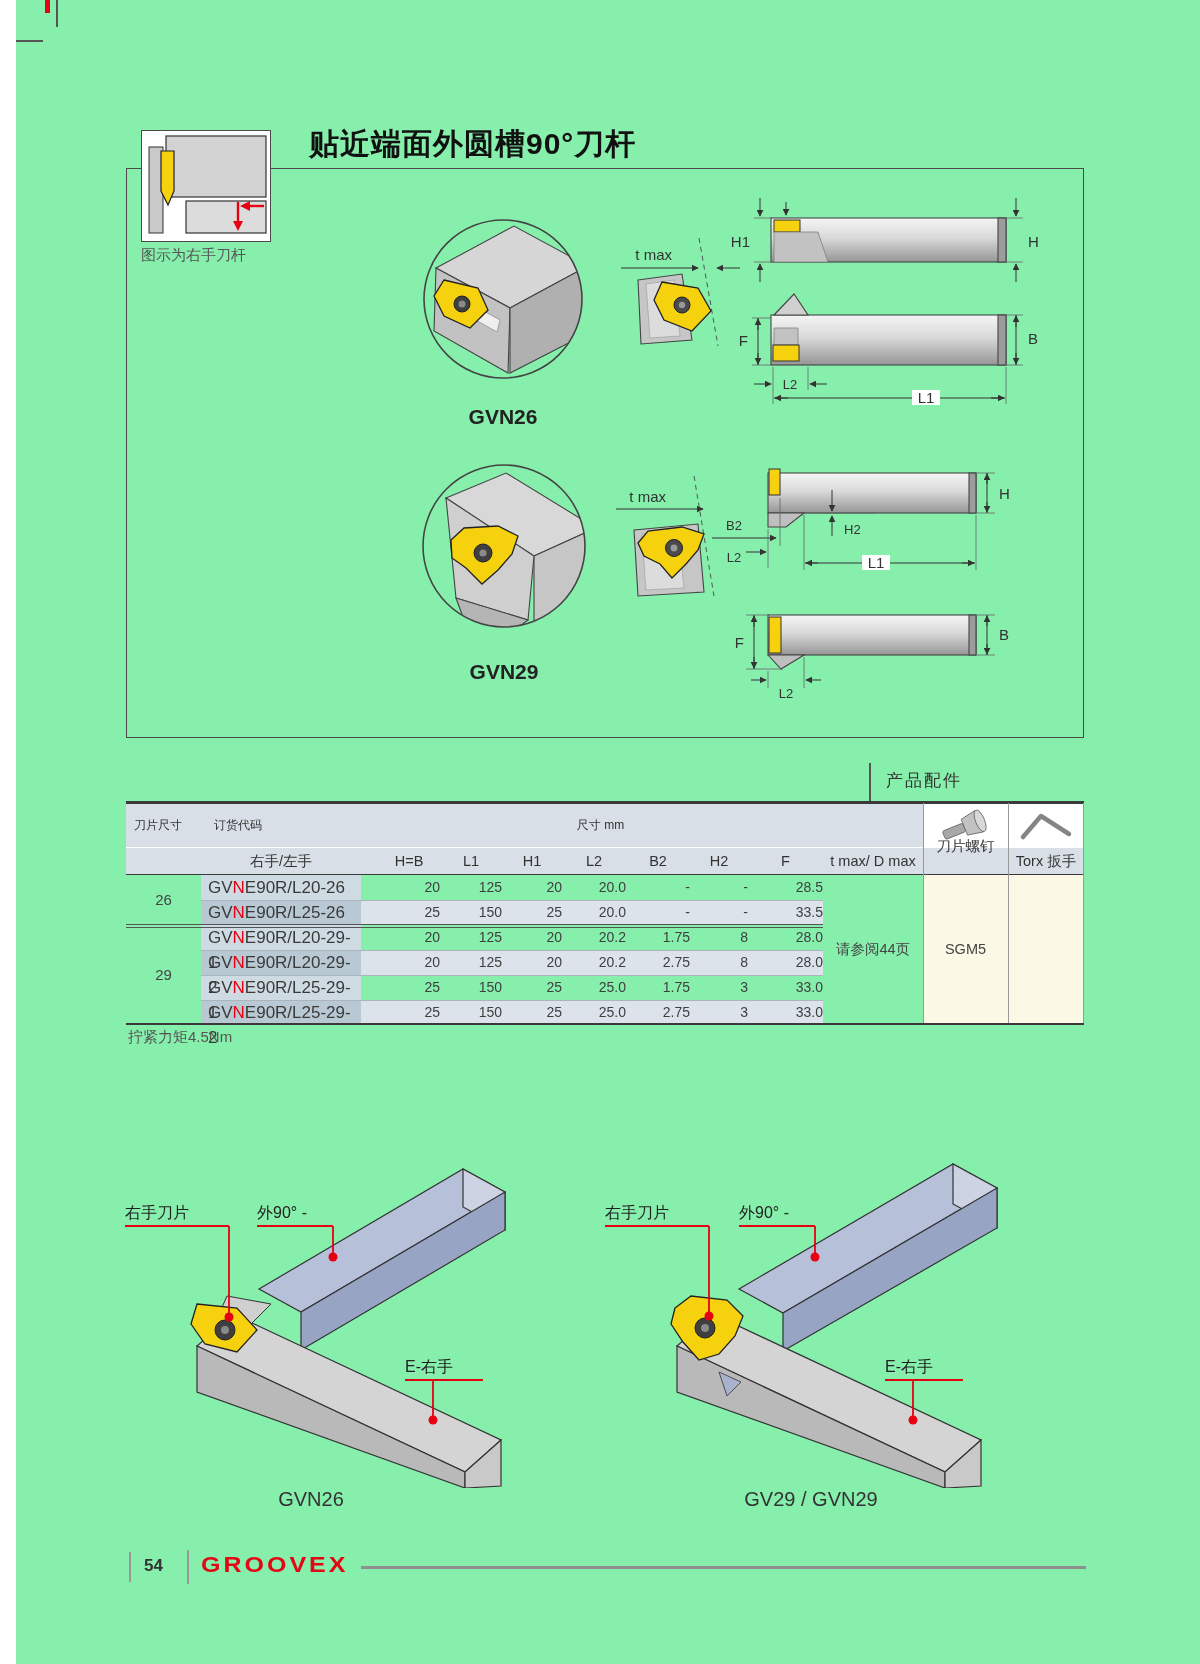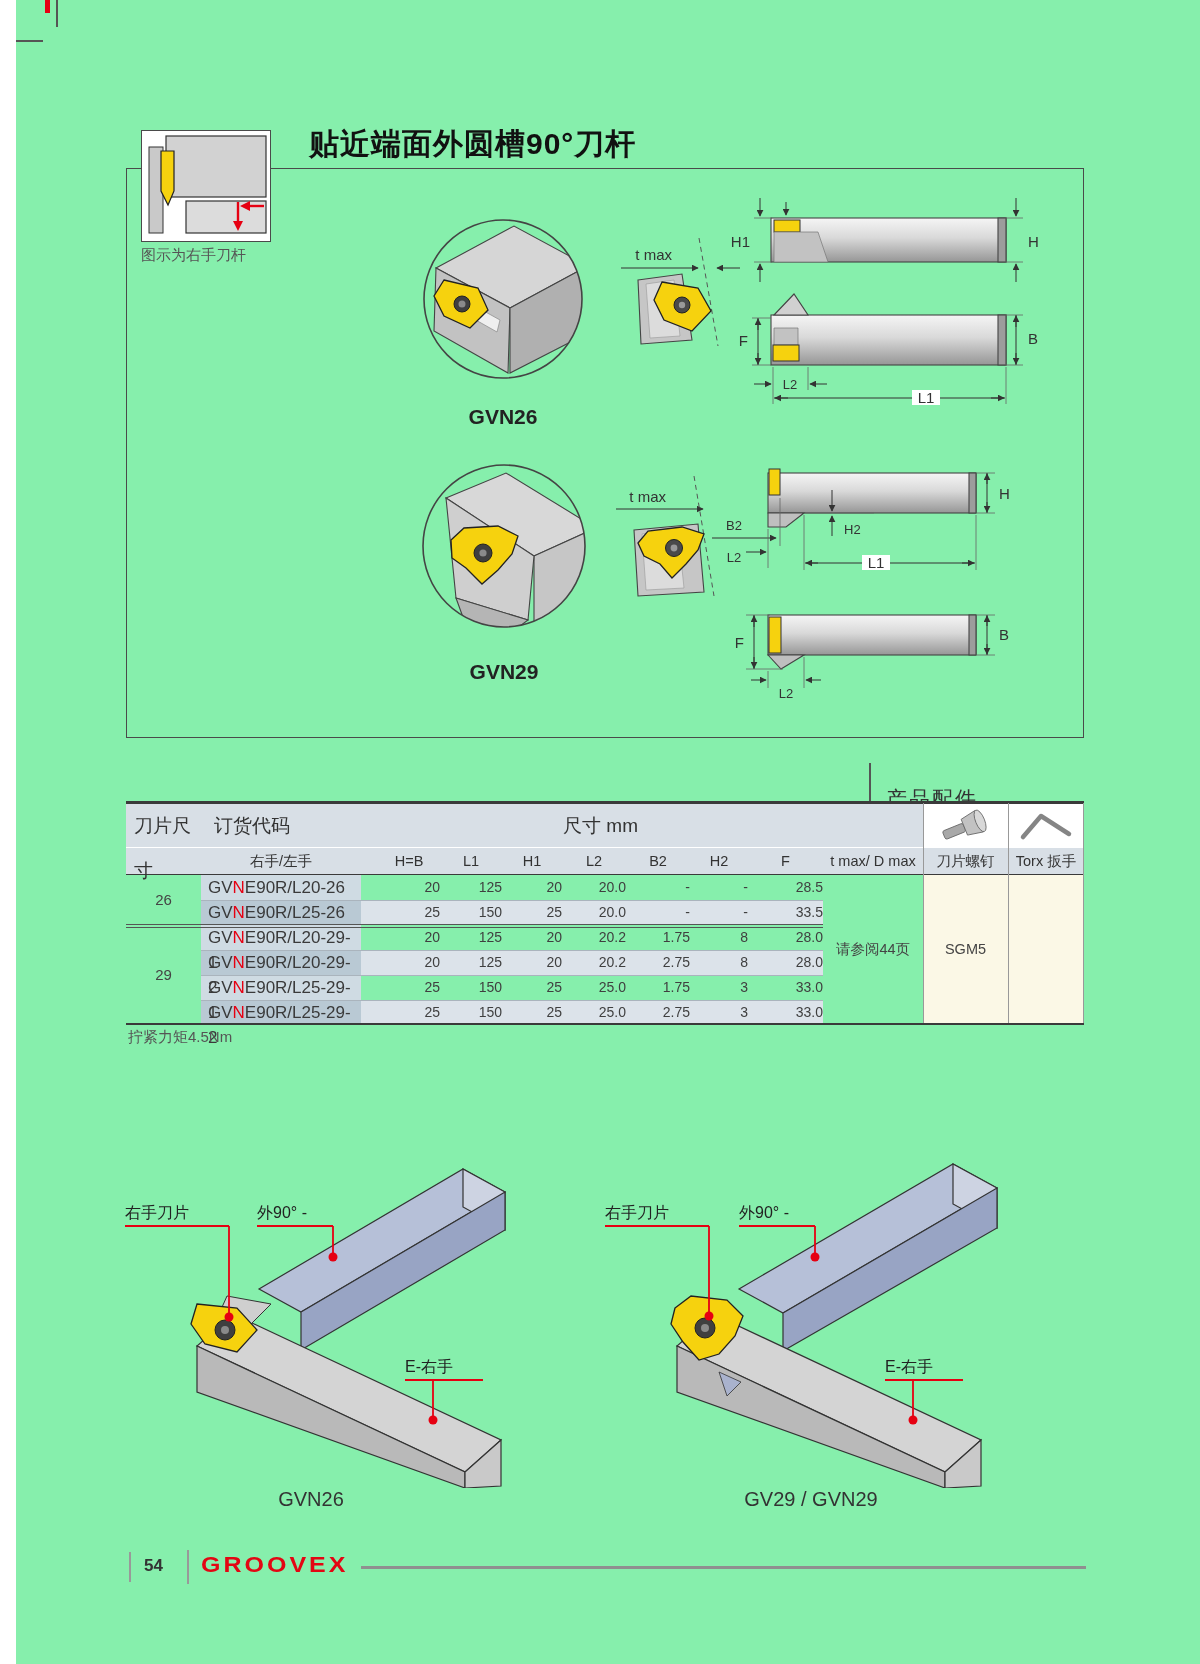--- a/index.html
+++ b/index.html
@@ -3,21 +3,21 @@
 <meta charset="utf-8">
 <style>
   html,body{margin:0;padding:0;background:#fff;}
   body{font-family:"Liberation Sans",sans-serif;}
   #page{position:relative;width:1200px;height:1664px;background:#86efac;overflow:hidden;margin-left:16px;}
   .abs{position:absolute;}
   .hdrbg{background:#d8dfe6;}
   .cellt{position:absolute;height:25px;line-height:25px;font-size:14px;color:#3f3f3f;text-align:right;}
   .codecell{position:absolute;height:25px;line-height:25px;font-size:17px;color:#3a3a3a;text-align:left;}
   .h2lbl{position:absolute;font-size:14.5px;font-weight:normal;color:#333;text-align:center;line-height:27px;height:27px;}
-  .h1lbl{position:absolute;font-size:19px;color:#333;line-height:45px;height:45px;}
+  .h1lbl{position:absolute;font-size:12px;color:#333;line-height:45px;height:45px;}
   .redN{color:#e60012;}
   .dimline{stroke:#333;stroke-width:1;}
   .extline{stroke:#666;stroke-width:0.8;}
   .dimt{font-size:15px;fill:#333;}
   .dimts{font-size:13px;fill:#333;}
   .redlead{stroke:#e60012;stroke-width:1.8;fill:none;}
   .cjk16{font-size:16px;fill:#222;}
   .outline{stroke:#444;stroke-width:1.1;}
 </style>
 </head>
@@ -212,21 +212,21 @@
       <line class="extline" x1="678" y1="489" x2="678" y2="520"></line>
       <line class="dimline" x1="625" y1="512" x2="640" y2="512" marker-end="url(#ar)"></line>
       <line class="dimline" x1="695" y1="512" x2="680" y2="512" marker-end="url(#ar)"></line>
       <text class="dimts" x="660" y="530" text-anchor="middle">L2</text>
     </g>
   </svg>
 
   <div class="abs" style="left:110px;top:763px;width:958px;height:262px;">
 
     <div class="abs" style="left:743px;top:0;width:1.5px;height:38px;background:#555;"></div>
-    <div class="abs" style="left:760px;top:22px;width:198px;font-size:21px;color:#333;letter-spacing:2px;">产品配件</div>
+    <div class="abs" style="left:760px;top:6px;width:198px;font-size:17px;color:#333;letter-spacing:2px;">产品配件</div>
 
     <div class="abs hdrbg" style="left:0;top:40px;width:797px;height:45px;"></div>
     <div class="abs" style="left:797px;top:40px;width:161px;height:45px;background:#fff;"></div>
     <div class="abs hdrbg" style="left:0;top:85px;width:958px;height:27px;"></div>
     <div class="abs" style="left:0;top:84px;width:958px;height:1px;background:#fff;"></div>
 
     <div class="abs" style="left:75px;top:137px;width:622px;height:25px;background:#dce3ea;"></div>
     <div class="abs" style="left:75px;top:187px;width:622px;height:25px;background:#dce3ea;"></div>
     <div class="abs" style="left:75px;top:237px;width:622px;height:25px;background:#dce3ea;"></div>
     <div class="abs" style="left:75px;top:112px;width:160px;height:25px;background:#cfdbe3;"></div>
@@ -268,21 +268,21 @@
 
     <div class="h2lbl" style="left:75px;top:85px;width:160px;">右手/左手</div>
     <div class="h2lbl" style="left:252px;top:85px;width:62px;">H=B</div>
     <div class="h2lbl" style="left:314px;top:85px;width:62px;">L1</div>
     <div class="h2lbl" style="left:376px;top:85px;width:60px;">H1</div>
     <div class="h2lbl" style="left:436px;top:85px;width:64px;">L2</div>
     <div class="h2lbl" style="left:500px;top:85px;width:64px;">B2</div>
     <div class="h2lbl" style="left:564px;top:85px;width:58px;">H2</div>
     <div class="h2lbl" style="left:622px;top:85px;width:75px;">F</div>
     <div class="h2lbl" style="left:697px;top:85px;width:100px;">t max/ D max</div>
-    <div class="h2lbl" style="left:797px;top:85px;width:85px;">刀片螺钉</div>
+    <div class="h2lbl" style="left:797px;top:70px;width:85px;">刀片螺钉</div>
     <div class="h2lbl" style="left:882px;top:85px;width:76px;">Torx 扳手</div>
 
     <div class="abs" style="left:0;top:112px;width:75px;height:50px;line-height:50px;text-align:center;font-size:15px;color:#444;">26</div>
     <div class="abs" style="left:0;top:162px;width:75px;height:100px;line-height:100px;text-align:center;font-size:15px;color:#444;">29</div>
 
     <div class="codecell" style="left:82px;top:112px;width:152px;"><span>GV</span><span class="redN">N</span><span>E90R/L20-26</span></div>
     <div class="cellt" style="left:252px;top:112px;width:62px;">20</div>
     <div class="cellt" style="left:314px;top:112px;width:62px;">125</div>
     <div class="cellt" style="left:376px;top:112px;width:60px;">20</div>
     <div class="cellt" style="left:436px;top:112px;width:64px;">20.0</div>

